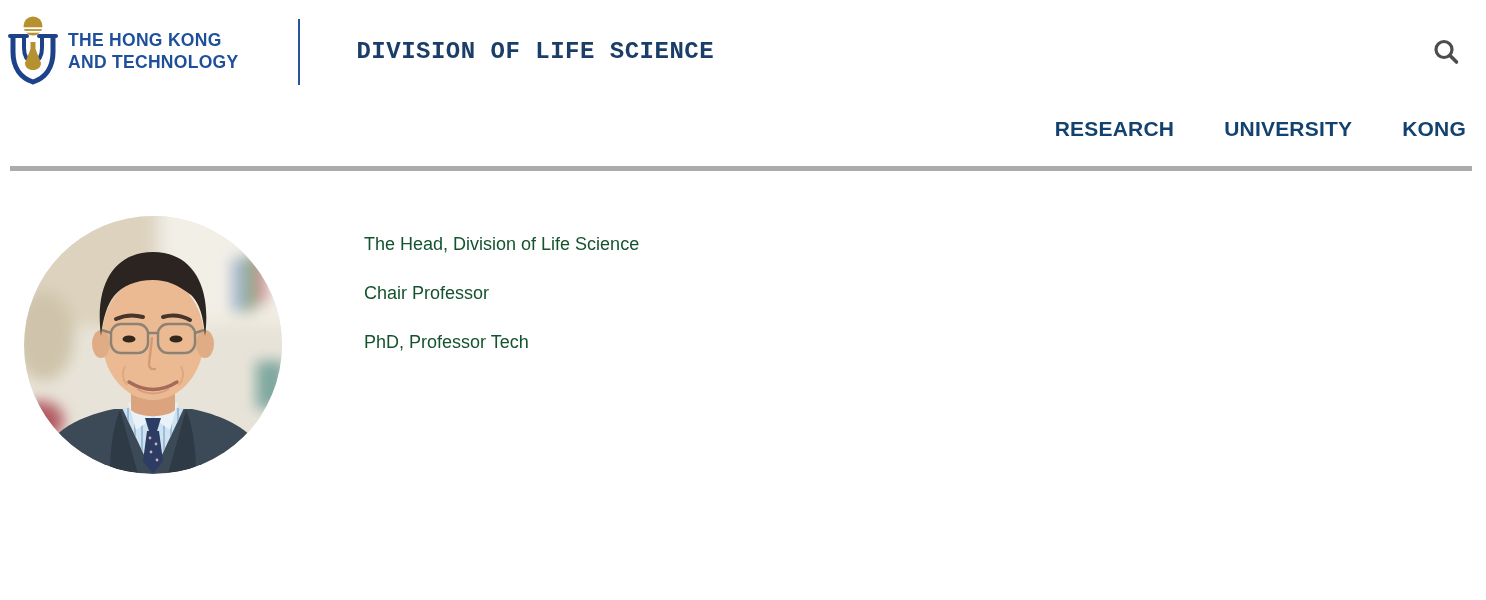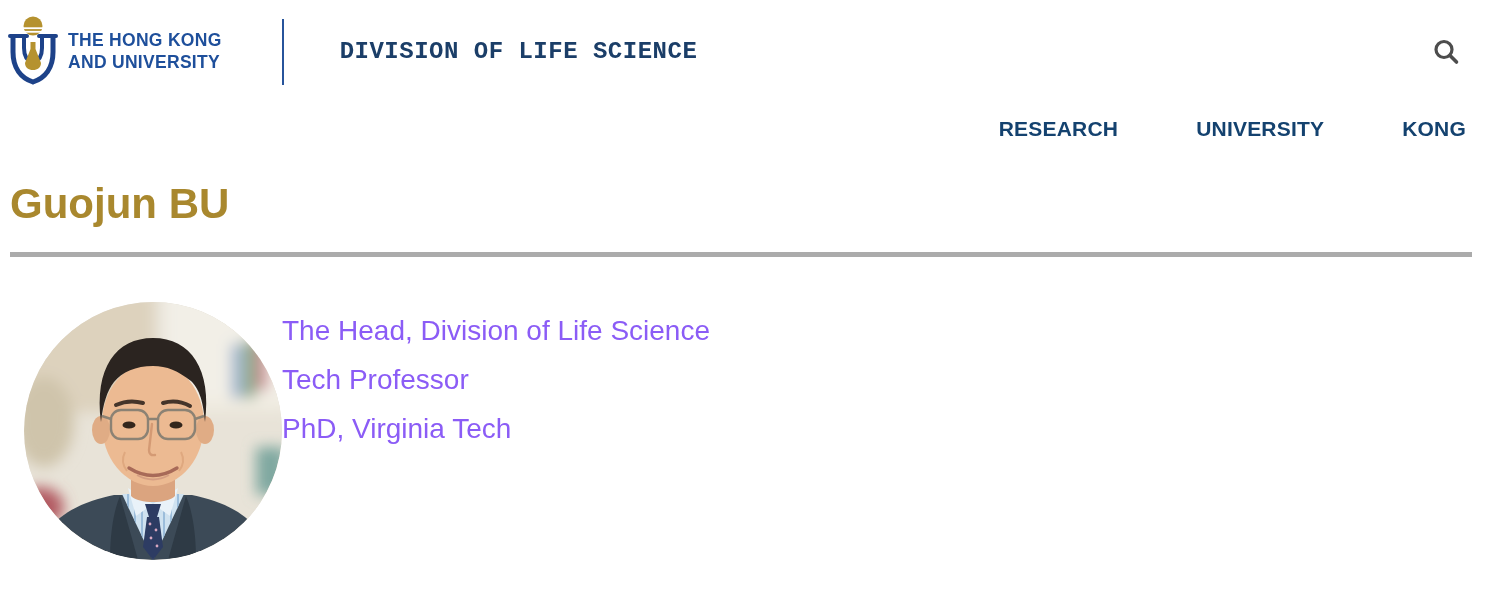--- a/index.html
+++ b/index.html
@@ -29,21 +29,21 @@
   }
   .search-btn {
     margin-left: auto; background: none; border: none; padding: 0;
     width: 32px; height: 32px; cursor: pointer; display: flex;
     align-items: center; justify-content: center;
   }
 
   
   .main-nav {
     display: flex; justify-content: flex-end; align-items: center;
-    gap: 78px; padding-right: 20px; margin-top: 22px;
+    gap: 50px; padding-right: 20px; margin-top: 22px;
   }
   .main-nav a {
     color: #14426f; font-size: 21px; font-weight: 700;
     letter-spacing: 0.2px; text-decoration: none; cursor: pointer;
   }
 
   
   .page-title {
     margin: 40px 0 0 10px;
     color: #a9882e; font-size: 42px; font-weight: 700; line-height: 1.1;
@@ -55,22 +55,22 @@
   .profile {
     display: flex; align-items: flex-start;
     margin: 45px 0 0 24px;
   }
   .photo {
     width: 258px; height: 258px; border-radius: 50%;
     overflow: hidden; flex: 0 0 auto; background: #e7e2d8;
   }
   .photo svg { display: block; width: 258px; height: 258px; }
   .titles {
-    padding-top: 13px; max-width: 575px;
-    color: #8b5cf6; font-size: 28px; line-height: 31px;
+    margin-left: 82px; padding-top: 13px; max-width: 575px;
+    color: #14532d; font-size: 18px; line-height: 31px;
   }
   .titles p { margin: 0 0 18px 0; }
 </style>
 </head>
 <body>
 
 <header>
   <div class="header-top">
     <a class="brand">
       <span class="logo-mark">
@@ -79,41 +79,40 @@
           <rect x="14" y="11.3" width="22" height="1.8" fill="#ffffff"></rect>
           <rect x="14" y="14.9" width="22" height="1.8" fill="#ffffff"></rect>
           <path d="M5,22 v14 c0,16 8,26 20,30 c12,-4 20,-14 20,-30 v-14" fill="none" stroke="#1d4289" stroke-width="5" stroke-linecap="round"></path>
           <path d="M16,22 v10 c0,8 3,13 9,15 c6,-2 9,-7 9,-15 v-10" fill="none" stroke="#1d4289" stroke-width="4" stroke-linecap="round"></path>
           <path d="M2,20 h17 M31,20 h17" stroke="#1d4289" stroke-width="4" stroke-linecap="round"></path>
           <path d="M22.5,26 h5 v7 l5.5,14 c0,4.5 -3.5,7 -8,7 c-4.5,0 -8,-2.5 -8,-7 l5.5,-14 z" fill="#b5922f"></path>
         </svg>
       </span>
       <span class="logo-text">
         <span>THE HONG KONG</span>
-        <span>AND UNIVERSITY</span>
+        <span>AND TECHNOLOGY</span>
       </span>
     </a>
     <span class="v-divider"></span>
     <a class="site-title">DIVISION OF LIFE SCIENCE</a>
     <button class="search-btn">
       <svg viewBox="0 0 30 30" width="30" height="30" aria-hidden="true">
         <circle cx="13" cy="12.5" r="8" fill="none" stroke="#4d4d4d" stroke-width="3.2"></circle>
         <line x1="19" y1="18.5" x2="25.5" y2="25" stroke="#4d4d4d" stroke-width="3.6" stroke-linecap="round"></line>
       </svg>
     </button>
   </div>
   <nav class="main-nav">
     <a>RESEARCH</a>
     <a>UNIVERSITY</a>
     <a>KONG</a>
   </nav>
 </header>
 
 <main>
-  <h1 class="page-title">Guojun BU</h1>
   <div class="title-divider"></div>
 
   <section class="profile">
     <div class="photo">
       <svg viewBox="0 0 258 258" aria-hidden="true">
         <defs>
           <clipPath id="circ">
               <circle cx="129" cy="129" r="129"></circle>
             </clipPath>
           <clipPath id="shirtClip">
@@ -189,17 +188,17 @@
           <path d="M157,150 q5,10 -2,19" fill="none" stroke="#dfa87f" stroke-width="2"></path>
 
           <path d="M105,166 Q129,181 153,166" fill="none" stroke="#a86a58" stroke-width="3.4" stroke-linecap="round"></path>
           <path d="M113,173 Q129,182 145,173" fill="none" stroke="#c98f79" stroke-width="2" opacity="0.65"></path>
         </g>
       </svg>
     </div>
 
     <div class="titles">
       <p>The Head, Division of Life Science</p>
-      <p>Tech Professor</p>
-      <p>PhD, Virginia Tech</p>
+      <p>Chair Professor</p>
+      <p>PhD, Professor Tech</p>
     </div>
   </section>
 </main>
 
 </body></html>

